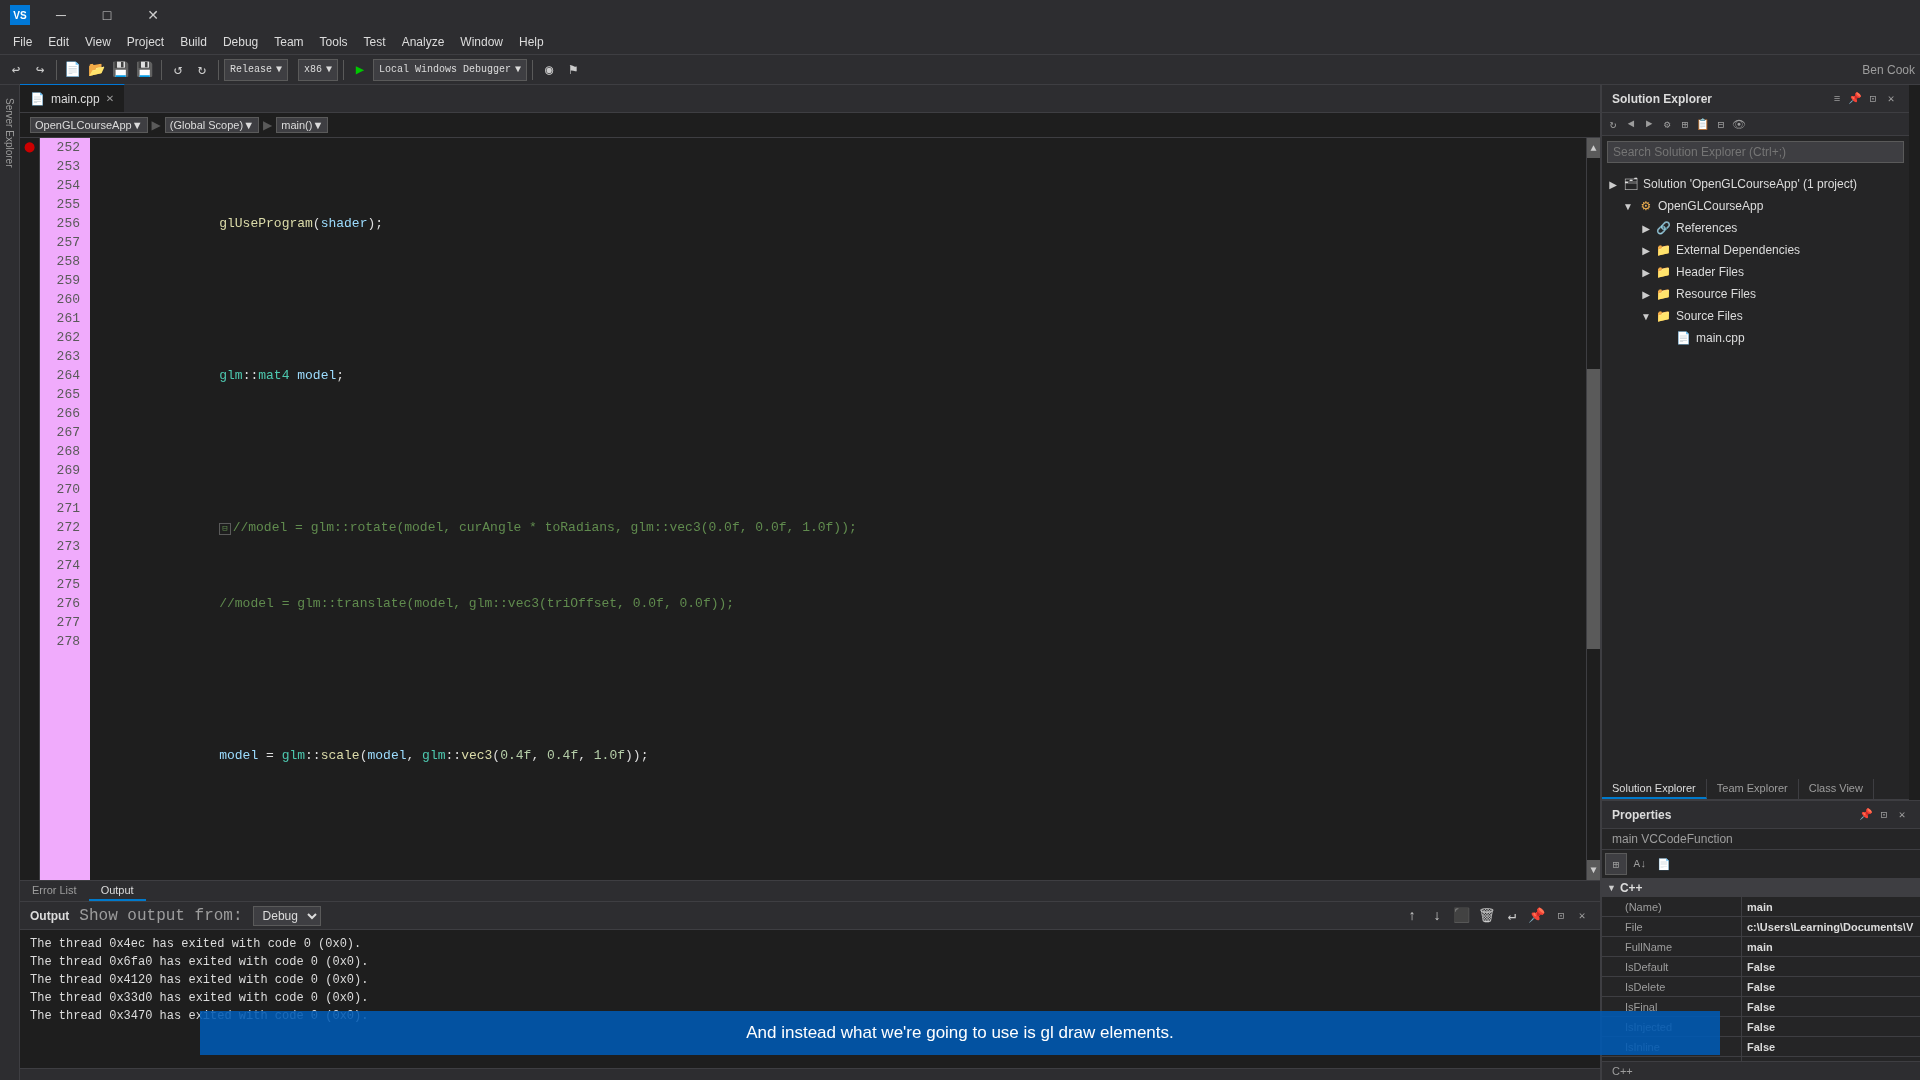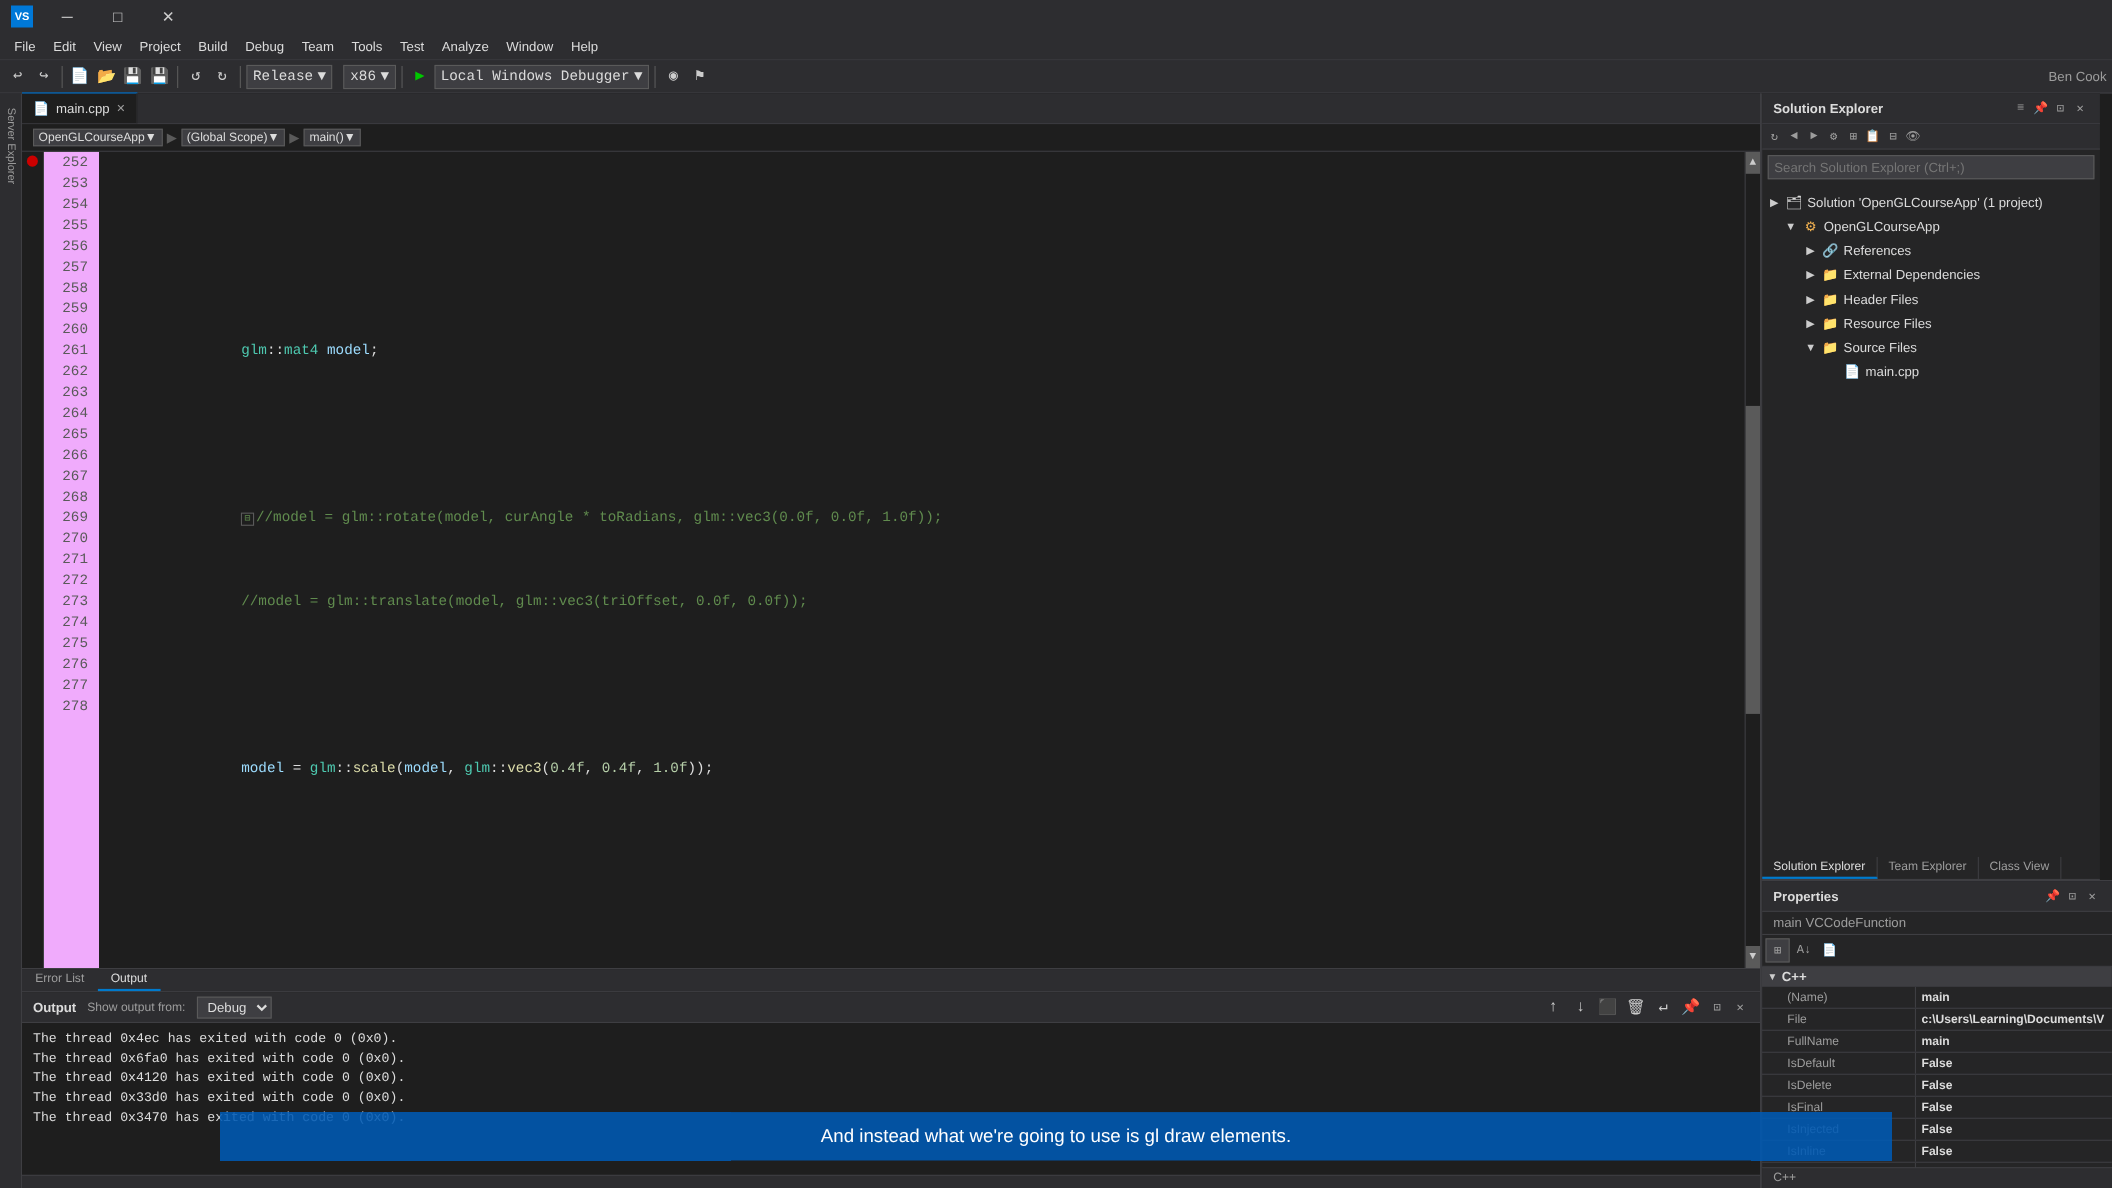--- a/index.html
+++ b/index.html
@@ -13,21 +13,21 @@
     #title-bar .title-btn { width: 46px; height: 30px; display: flex; align-items: center; justify-content: center; cursor: pointer; font-size: 14px; color: #ccc; }
     
     
     #menu-bar { background: #2d2d30; height: 25px; display: flex; align-items: center; padding: 0 5px; border-bottom: 1px solid #3e3e42; font-family: 'Segoe UI', sans-serif; font-size: 12px; }
     .menu-item { padding: 2px 8px; cursor: pointer; color: #dcdcdc; height: 25px; display: flex; align-items: center; }
     
     
     #toolbar { background: #2d2d30; height: 30px; display: flex; align-items: center; padding: 0 5px; gap: 2px; border-bottom: 1px solid #3e3e42; }
     .toolbar-btn { width: 22px; height: 22px; display: flex; align-items: center; justify-content: center; cursor: pointer; color: #ccc; font-size: 14px; border: 1px solid transparent; }
     .toolbar-sep { width: 1px; height: 20px; background: #5a5a5a; margin: 0 3px; }
-    .toolbar-dropdown { background: #3e3e42; border: 1px solid #5a5a5a; color: #dcdcdc; padding: 2px 5px; font-size: 13px; height: 22px; cursor: pointer; display: flex; align-items: center; gap: 4px; }
+    .toolbar-dropdown { background: #3e3e42; border: 1px solid #5a5a5a; color: #dcdcdc; padding: 2px 5px; font-size: 10px; height: 22px; cursor: pointer; display: flex; align-items: center; gap: 4px; }
     
     
     #main-layout { display: flex; height: calc(1080px - 30px - 25px - 30px - 20px); }
     #code-editor { flex: 1; background: #1e1e1e; display: flex; flex-direction: column; }
     
     
     #tab-bar { background: #2d2d30; height: 28px; display: flex; align-items: flex-end; border-bottom: 1px solid #3e3e42; }
     .tab { height: 28px; display: flex; align-items: center; padding: 0 10px; gap: 6px; cursor: pointer; font-family: 'Segoe UI', sans-serif; font-size: 12px; background: #3e3e42; color: #9d9d9d; border-right: 1px solid #2d2d30; }
     .tab.active { background: #1e1e1e; color: #dcdcdc; border-top: 1px solid #0078d7; }
     .tab-close { font-size: 10px; color: #9d9d9d; cursor: pointer; }
@@ -48,21 +48,21 @@
     .type { color: #4ec9b0; }
     
     .line { display: block; height: 19px; line-height: 19px; padding-left: 15px; }
     
     
     #output-panel { height: 200px; background: #1e1e1e; border-top: 1px solid #3e3e42; display: flex; flex-direction: column; }
     #output-header { height: 28px; background: #2d2d30; display: flex; align-items: center; padding: 0 10px; gap: 10px; border-bottom: 1px solid #3e3e42; justify-content: space-between; }
     #output-title { font-family: 'Segoe UI', sans-serif; font-size: 12px; color: #dcdcdc; font-weight: bold; }
     #output-controls { display: flex; align-items: center; gap: 5px; }
     #output-toolbar { display: flex; align-items: center; gap: 3px; }
-    #show-output-from { font-family: Liberation Sans, sans-serif; font-size: 11px; color: #9d9d9d; }
+    #show-output-from { font-family: Liberation Mono, monospace; font-size: 16px; color: #9d9d9d; }
     #output-source-dropdown { background: #3e3e42; border: 1px solid #5a5a5a; color: #dcdcdc; padding: 1px 5px; font-size: 12px; height: 20px; font-family: 'Segoe UI', sans-serif; }
     #output-content { flex: 1; overflow: hidden; padding: 5px 10px; font-size: 12px; color: #dcdcdc; }
     
     
     #solution-explorer { width: 308px; background: #252526; border-left: 1px solid #3e3e42; display: flex; flex-direction: column; }
     #se-header { height: 28px; background: #2d2d30; display: flex; align-items: center; padding: 0 10px; border-bottom: 1px solid #3e3e42; justify-content: space-between; }
     #se-title { font-family: 'Segoe UI', sans-serif; font-size: 12px; color: #dcdcdc; font-weight: bold; }
     #se-search { padding: 5px; }
     #se-search input { width: 100%; background: #3e3e42; border: 1px solid #5a5a5a; color: #dcdcdc; padding: 3px 5px; font-size: 12px; font-family: 'Segoe UI', sans-serif; }
     #se-tree { padding: 5px 0; flex: 1; overflow: auto; }
@@ -232,20 +232,23 @@
         <div style="height:19px;line-height:19px;">273</div>
         <div style="height:19px;line-height:19px;">274</div>
         <div style="height:19px;line-height:19px;">275</div>
         <div style="height:19px;line-height:19px;">276</div>
         <div style="height:19px;line-height:19px;">277</div>
         <div style="height:19px;line-height:19px;">278</div>
       </div>
 
       <div id="code-lines" style="flex:1;padding-top:0;overflow:hidden;">
         
+        <div class="line" style="height:19px;line-height:19px;">
+          &nbsp;&nbsp;&nbsp;&nbsp;<span class="fn">glUseProgram</span>(<span class="var">shader</span>);
+        </div>
         
         <div class="line" style="height:19px;">&nbsp;</div>
         
         <div class="line" style="height:19px;line-height:19px;">
           &nbsp;&nbsp;&nbsp;&nbsp;<span class="type">glm</span>::<span class="type">mat4</span> <span class="var">model</span>;
         </div>
         
         <div class="line" style="height:19px;">&nbsp;</div>
         
         <div class="line" style="height:19px;line-height:19px;">

